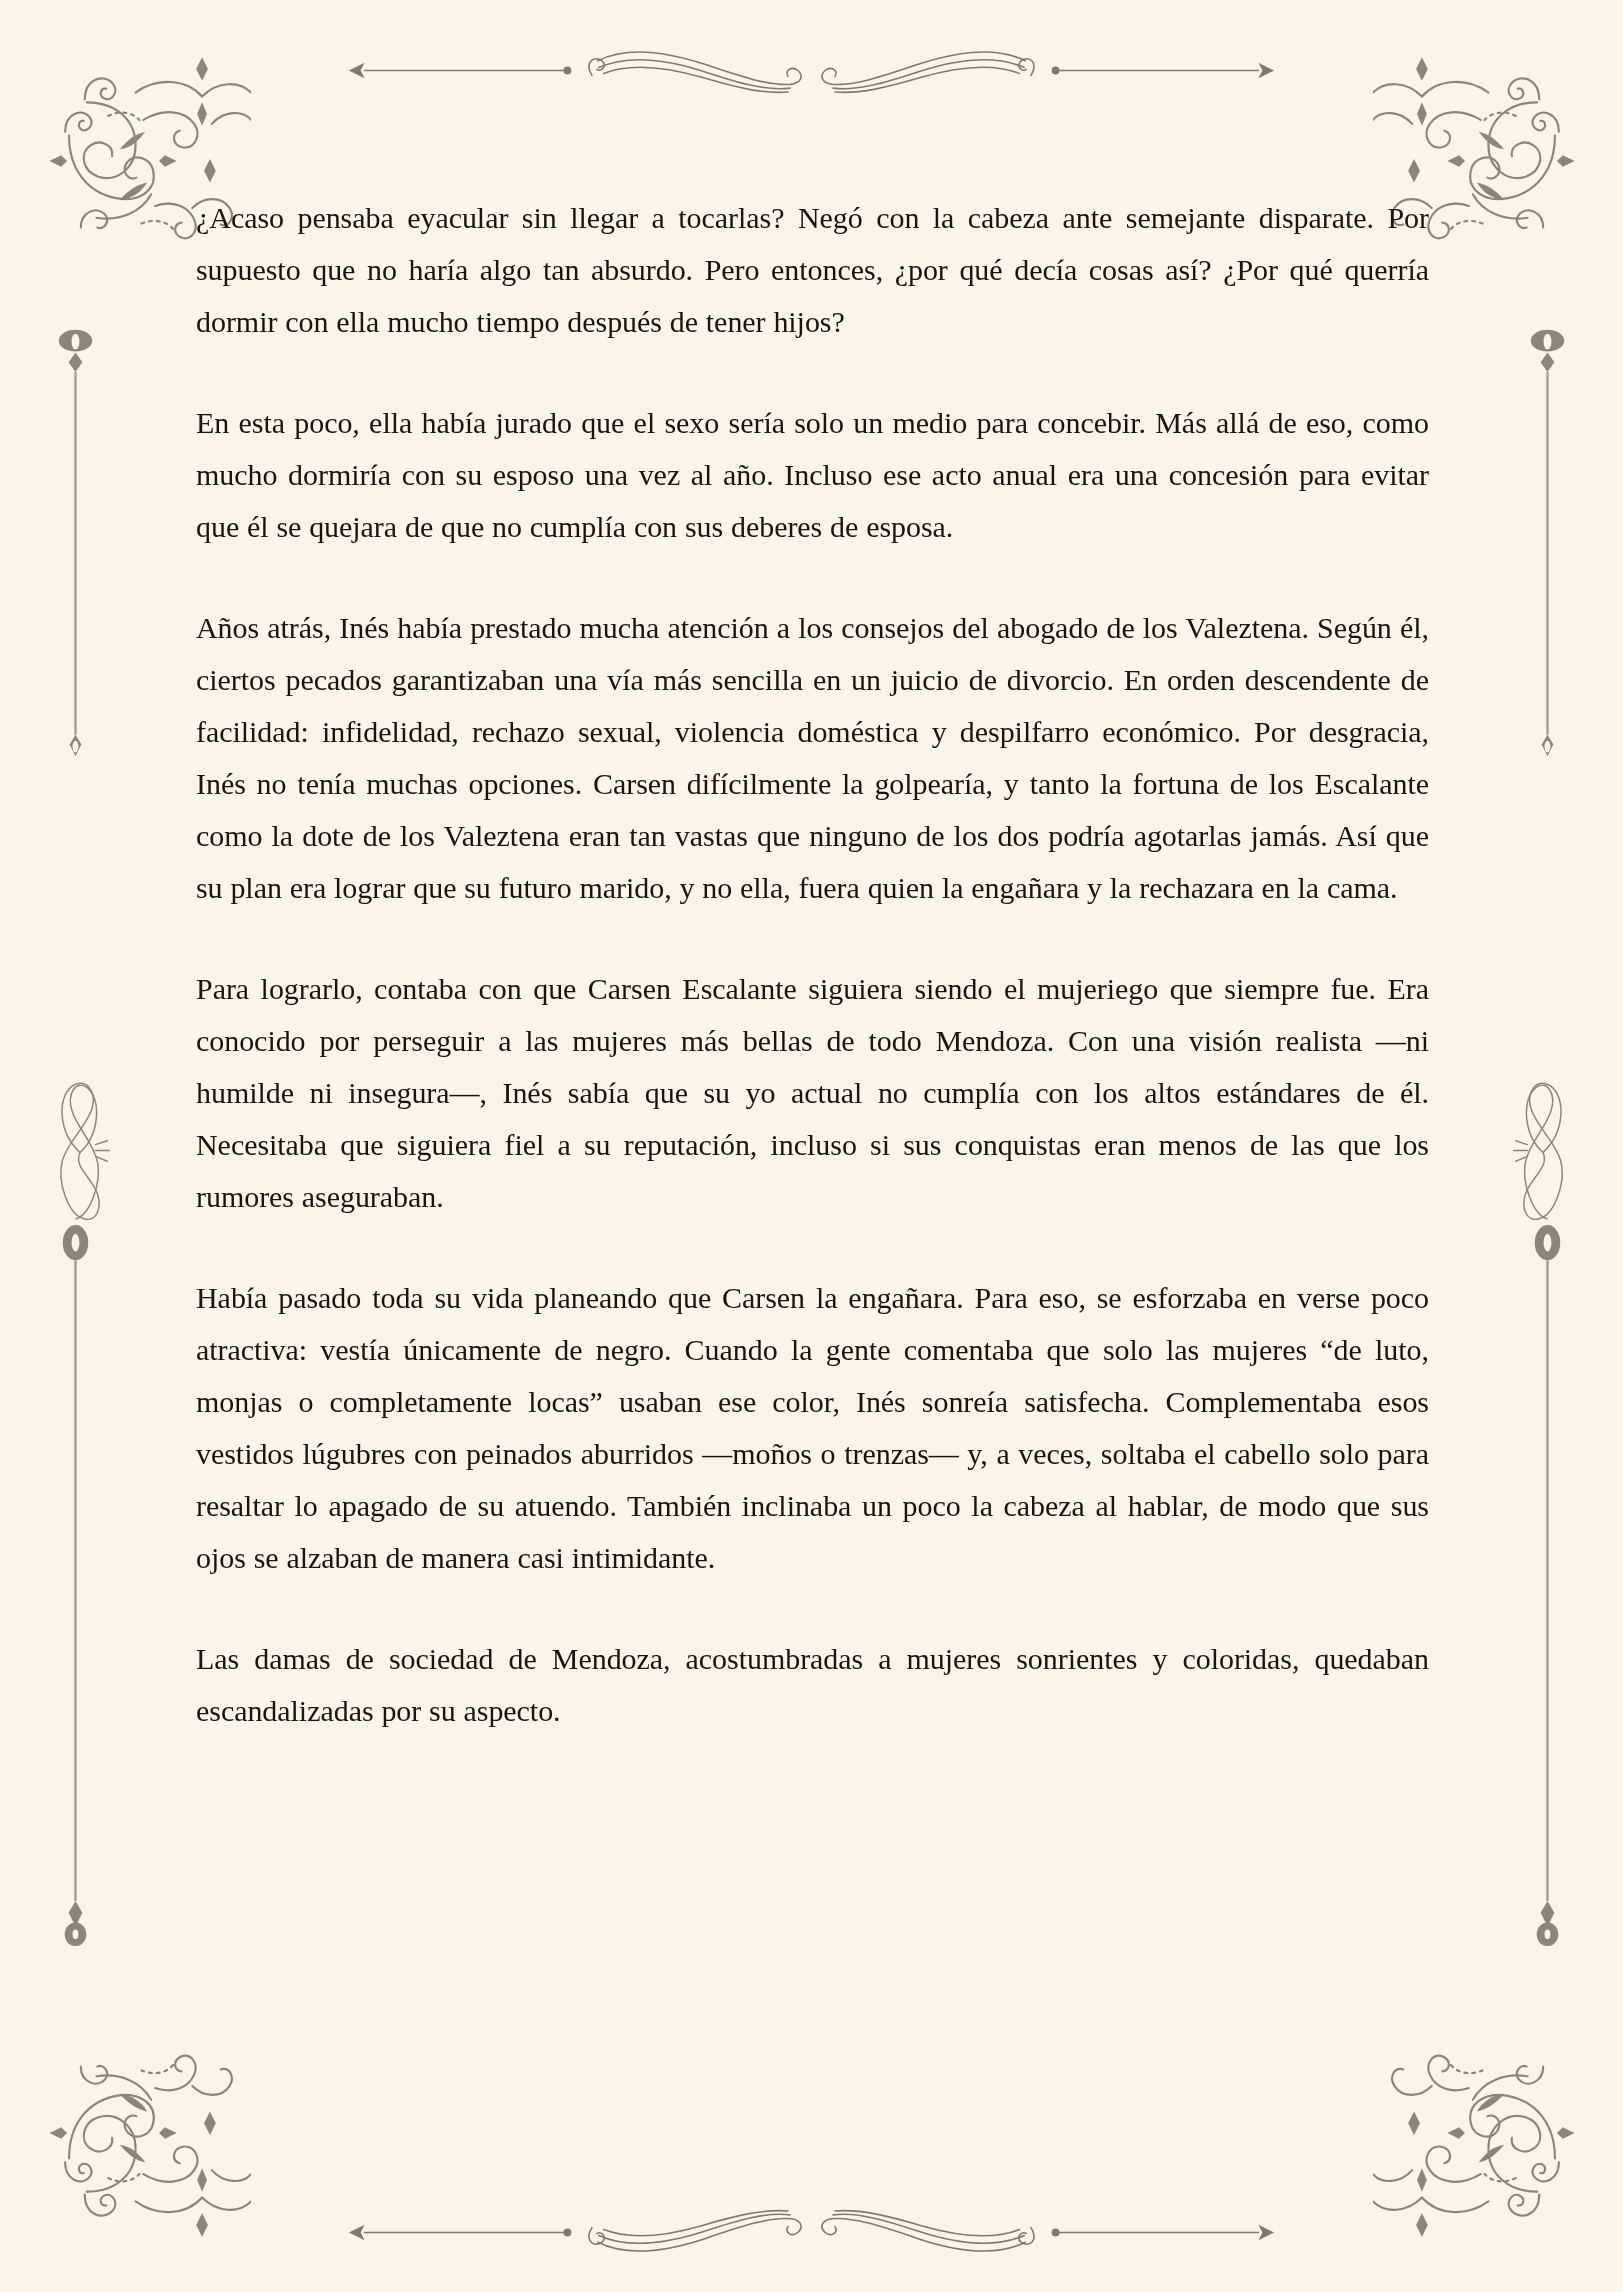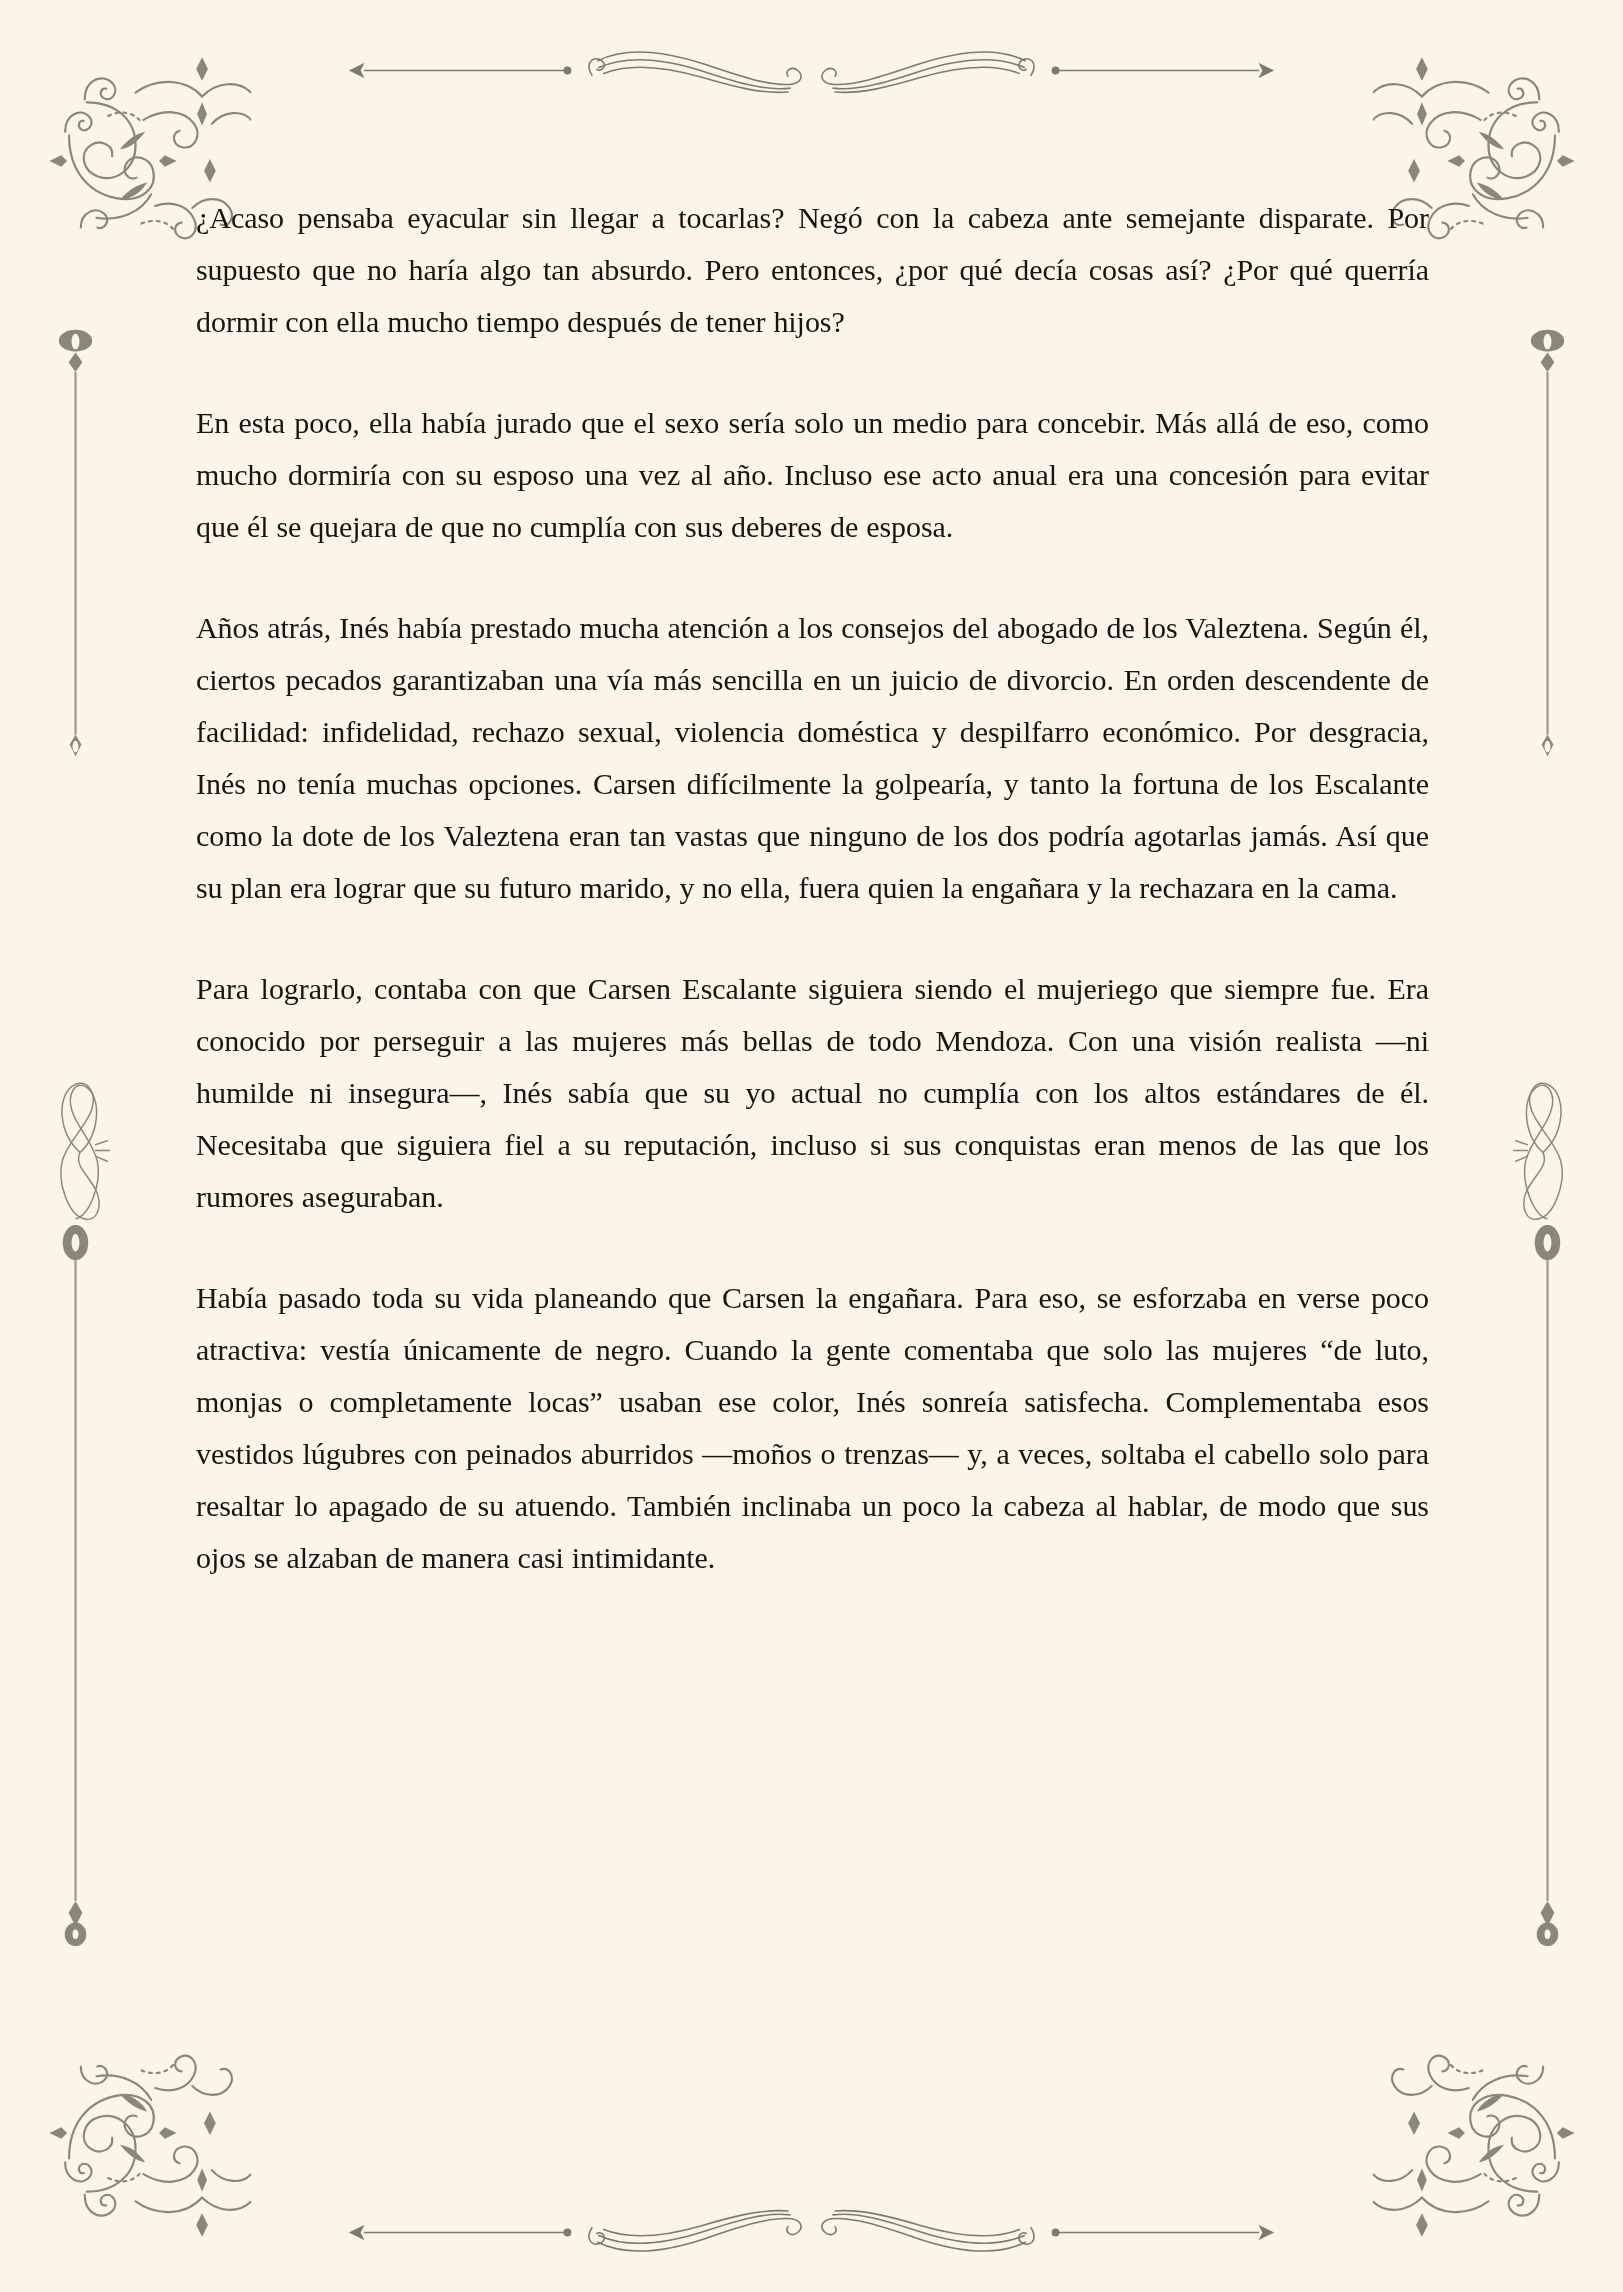--- a/index.html
+++ b/index.html
@@ -275,16 +275,17 @@
       <path d="M56 78 L68 74 M56 84 L70 84 M56 90 L68 95"></path>
     </svg>
   </div>
 
   <div class="content">
     <p class="para">¿Acaso pensaba eyacular sin llegar a tocarlas? Negó con la cabeza ante semejante disparate. Por supuesto que no haría algo tan absurdo. Pero entonces, ¿por qué decía cosas así? ¿Por qué querría dormir con ella mucho tiempo después de tener hijos?</p>
     <p class="para">En esta poco, ella había jurado que el sexo sería solo un medio para concebir. Más allá de eso, como mucho dormiría con su esposo una vez al año. Incluso ese acto anual era una concesión para evitar que él se quejara de que no cumplía con sus deberes de esposa.</p>
     <p class="para">Años atrás, Inés había prestado mucha atención a los consejos del abogado de los Valeztena. Según él, ciertos pecados garantizaban una vía más sencilla en un juicio de divorcio. En orden descendente de facilidad: infidelidad, rechazo sexual, violencia doméstica y despilfarro económico. Por desgracia, Inés no tenía muchas opciones. Carsen difícilmente la golpearía, y tanto la fortuna de los Escalante como la dote de los Valeztena eran tan vastas que ninguno de los dos podría agotarlas jamás. Así que su plan era lograr que su futuro marido, y no ella, fuera quien la engañara y la rechazara en la cama.</p>
     <p class="para">Para lograrlo, contaba con que Carsen Escalante siguiera siendo el mujeriego que siempre fue. Era conocido por perseguir a las mujeres más bellas de todo Mendoza. Con una visión realista —ni humilde ni insegura—, Inés sabía que su yo actual no cumplía con los altos estándares de él. Necesitaba que siguiera fiel a su reputación, incluso si sus conquistas eran menos de las que los rumores aseguraban.</p>
     <p class="para">Había pasado toda su vida planeando que Carsen la engañara. Para eso, se esforzaba en verse poco atractiva: vestía únicamente de negro. Cuando la gente comentaba que solo las mujeres “de luto, monjas o completamente locas” usaban ese color, Inés sonreía satisfecha. Complementaba esos vestidos lúgubres con peinados aburridos —moños o trenzas— y, a veces, soltaba el cabello solo para resaltar lo apagado de su atuendo. También inclinaba un poco la cabeza al hablar, de modo que sus ojos se alzaban de manera casi intimidante.</p>
+    <p class="para">Las damas de sociedad de Mendoza, acostumbradas a mujeres sonrientes y coloridas, quedaban escandalizadas por su aspecto.</p>
   </div>
 
 </div>
 
 
 </body></html>

